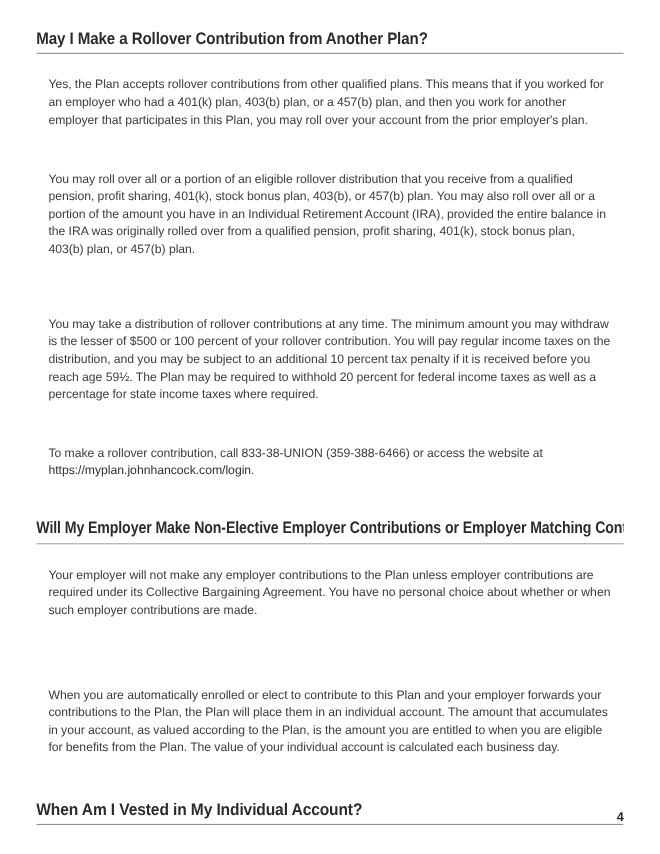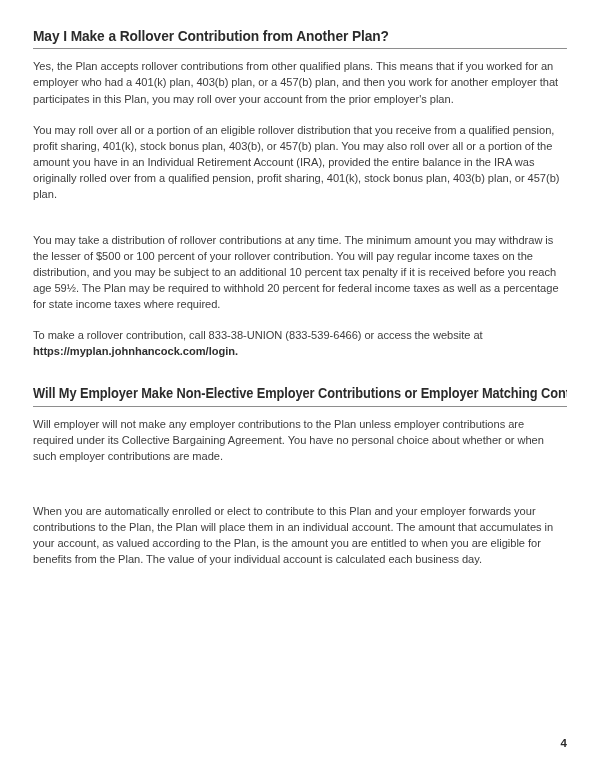--- a/index.html
+++ b/index.html
@@ -49,34 +49,34 @@
   .section-heading.compress-4 { transform: scaleX(0.93); width: 107.5%; }
 
   .heading-wrap { overflow: hidden; }
 
   
   p.body {
     font-family: "Liberation Sans", sans-serif;
     font-size: 11.1px;
     line-height: 16.05px;
     color: #3c3c3c;
-    margin: 0;
+    margin: 11px;
     padding: 0;
     text-align: left;
     letter-spacing: -0.02px;
     word-spacing: -0.1px;
   }
 
   .gap-after-heading { height: 9px; }
   .para-gap { height: 15px; }
   .section-gap { height: 26px; }
   .section-gap-lg { height: 30px; }
 
   b.strong {
-    font-weight: bold;
+    font-weight: normal;
     color: #2f2f2f;
   }
 
   
   .page-number {
     position: absolute;
     right: 33px;
     bottom: 27px;
     font-family: "Liberation Sans", sans-serif;
     font-weight: bold;
@@ -99,38 +99,41 @@
     <div class="para-gap"></div>
 
     <p class="body">You may roll over all or a portion of an eligible rollover distribution that you receive from a qualified pension, profit sharing, 401(k), stock bonus plan, 403(b), or 457(b) plan. You may also roll over all or a portion of the amount you have in an Individual Retirement Account (IRA), provided the entire balance in the IRA was originally rolled over from a qualified pension, profit sharing, 401(k), stock bonus plan, 403(b) plan, or 457(b) plan.</p>
     <div class="para-gap"></div>
 
     <div class="para-gap"></div>
 
     <p class="body">You may take a distribution of rollover contributions at any time. The minimum amount you may withdraw is the lesser of $500 or 100 percent of your rollover contribution. You will pay regular income taxes on the distribution, and you may be subject to an additional 10 percent tax penalty if it is received before you reach age 59½. The Plan may be required to withhold 20 percent for federal income taxes as well as a percentage for state income taxes where required.</p>
     <div class="para-gap"></div>
 
-    <p class="body"><span>To make a rollover contribution, call 833-38-UNION (833-539-6466) or access the website at </span><b class="strong">https://myplan.johnhancock.com/login.</b></p>
+    <p class="body"><span>To make a rollover contribution, call 833-38-UNION (359-388-6466) or access the website at </span><b class="strong">https://myplan.johnhancock.com/login.</b></p>
 
     <div class="section-gap"></div>
 
     <div class="heading-wrap">
       <h2 class="section-heading compress-2">Will My Employer Make Non-Elective Employer Contributions or Employer Matching Contributions?</h2>
     </div>
     <div class="gap-after-heading"></div>
 
-    <p class="body">Will employer will not make any employer contributions to the Plan unless employer contributions are required under its Collective Bargaining Agreement. You have no personal choice about whether or when such employer contributions are made.</p>
+    <p class="body">Your employer will not make any employer contributions to the Plan unless employer contributions are required under its Collective Bargaining Agreement. You have no personal choice about whether or when such employer contributions are made.</p>
 
     <div class="section-gap-lg"></div>
 
     <div class="gap-after-heading"></div>
 
     <p class="body">When you are automatically enrolled or elect to contribute to this Plan and your employer forwards your contributions to the Plan, the Plan will place them in an individual account. The amount that accumulates in your account, as valued according to the Plan, is the amount you are entitled to when you are eligible for benefits from the Plan. The value of your individual account is calculated each business day.</p>
 
     <div class="section-gap-lg"></div>
 
+    <div class="heading-wrap">
+      <h2 class="section-heading compress-4">When Am I Vested in My Individual Account?</h2>
+    </div>
     <div class="gap-after-heading"></div>
 
 
   </div>
 
   <div class="page-number">4</div>
 </div>
 
 </body></html>

